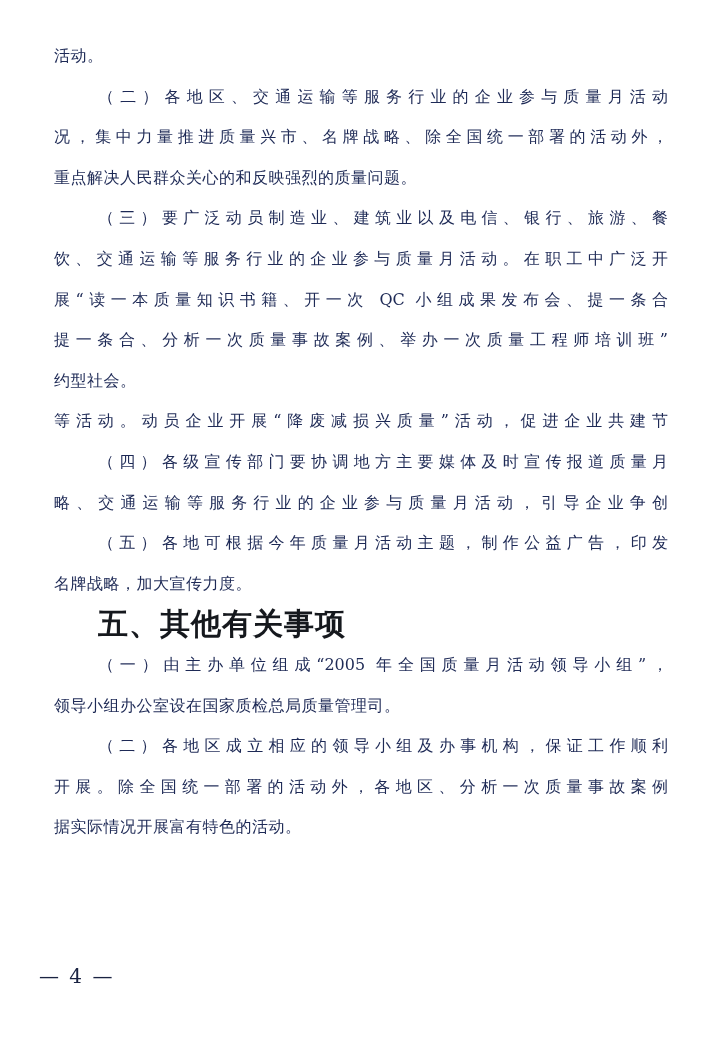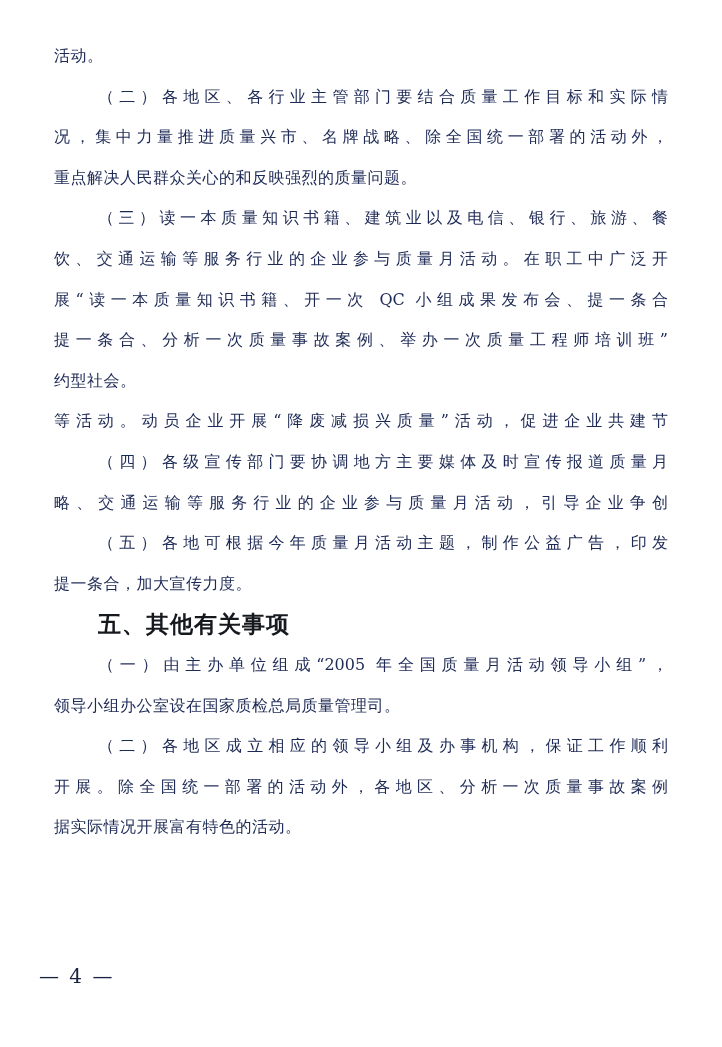--- a/index.html
+++ b/index.html
@@ -39,54 +39,54 @@
   .line.indent {
     padding-left: 44px;
   }
   .line.fill.indent {
     padding-left: 0;
     text-indent: 44px;
   }
   .line.heading {
     font-family: "DejaVu Sans", sans-serif;
     font-weight: bold;
-    font-size: 23px;
+    font-size: 30px;
     color: var(--heading-color, #15181d);
     letter-spacing: 1px;
   }
   .page-number {
     position: absolute;
     left: 39px;
     top: 962px;
     font-size: 20px;
     line-height: 28px;
     color: var(--pagenum-color, #1a2342);
     letter-spacing: 2px;
     font-family: "DejaVu Serif", serif;
   }
 </style>
 </head>
 <body>
 
 <div class="page">
   <div class="text-body">
       <div class="line">活动。</div>
-      <div class="line indent fill">（二）各地区、各行业主管部门要结合质量工作目标和实际情</div>
+      <div class="line indent fill">（二）各地区、交通运输等服务行业的企业参与质量月活动</div>
       <div class="line fill">况，集中力量推进质量兴市、名牌战略、除全国统一部署的活动外，</div>
       <div class="line">重点解决人民群众关心的和反映强烈的质量问题。</div>
-      <div class="line indent fill">（三）读一本质量知识书籍、建筑业以及电信、银行、旅游、餐</div>
+      <div class="line indent fill">（三）要广泛动员制造业、建筑业以及电信、银行、旅游、餐</div>
       <div class="line fill">饮、交通运输等服务行业的企业参与质量月活动。在职工中广泛开</div>
       <div class="line fill">展“读一本质量知识书籍、开一次 QC 小组成果发布会、提一条合</div>
       <div class="line fill">提一条合、分析一次质量事故案例、举办一次质量工程师培训班”</div>
       <div class="line">约型社会。</div>
       <div class="line fill">等活动。动员企业开展“降废减损兴质量”活动，促进企业共建节</div>
       <div class="line indent fill">（四）各级宣传部门要协调地方主要媒体及时宣传报道质量月</div>
       <div class="line fill">略、交通运输等服务行业的企业参与质量月活动，引导企业争创</div>
       <div class="line indent fill">（五）各地可根据今年质量月活动主题，制作公益广告，印发</div>
-      <div class="line">提一条合，加大宣传力度。</div>
+      <div class="line">名牌战略，加大宣传力度。</div>
       <div class="line indent heading">五、其他有关事项</div>
       <div class="line indent fill">（一）由主办单位组成“2005 年全国质量月活动领导小组”，</div>
       <div class="line">领导小组办公室设在国家质检总局质量管理司。</div>
       <div class="line indent fill">（二）各地区成立相应的领导小组及办事机构，保证工作顺利</div>
       <div class="line fill">开展。除全国统一部署的活动外，各地区、分析一次质量事故案例</div>
       <div class="line">据实际情况开展富有特色的活动。</div>
     </div>
   <div class="page-number">— 4 —</div>
 </div>
 

